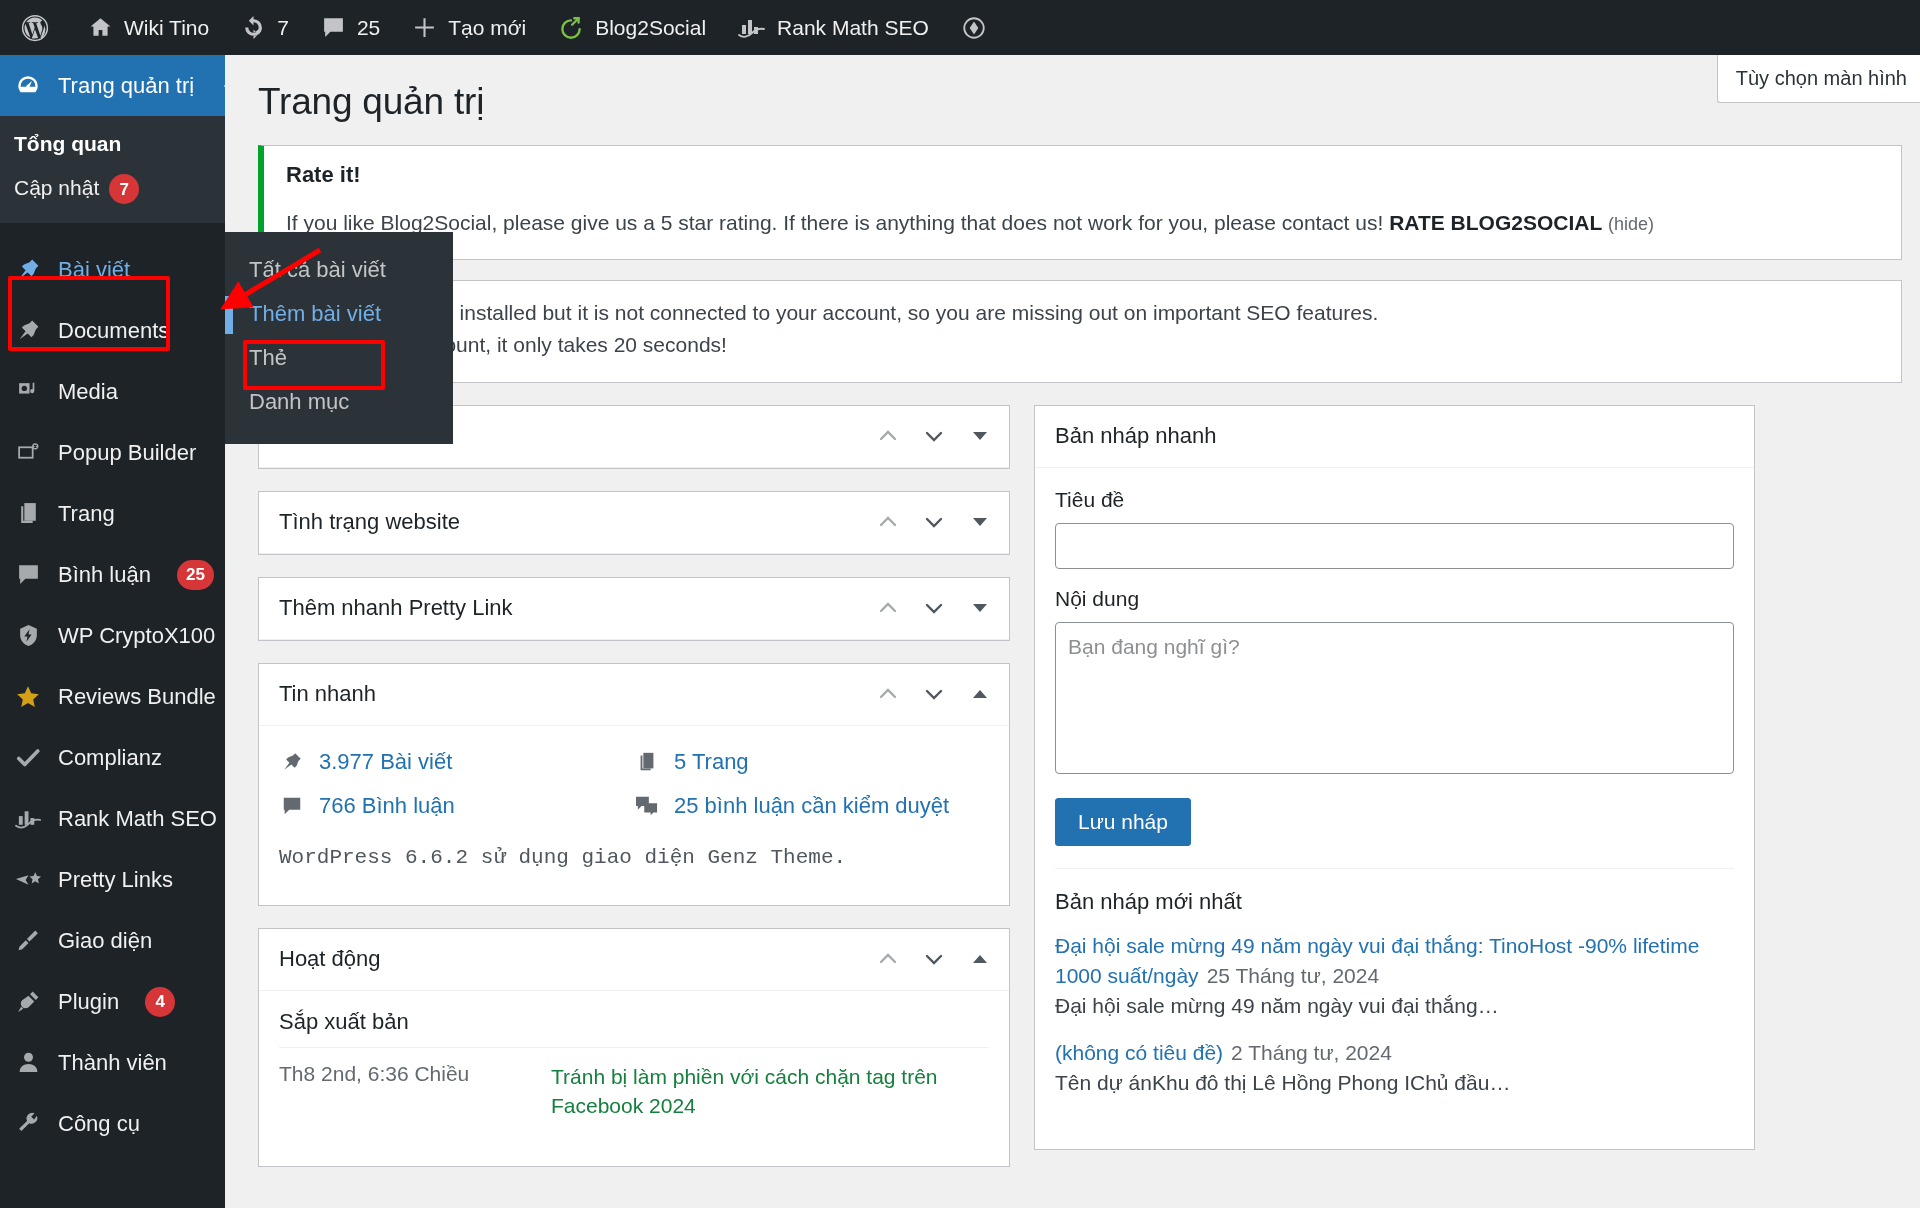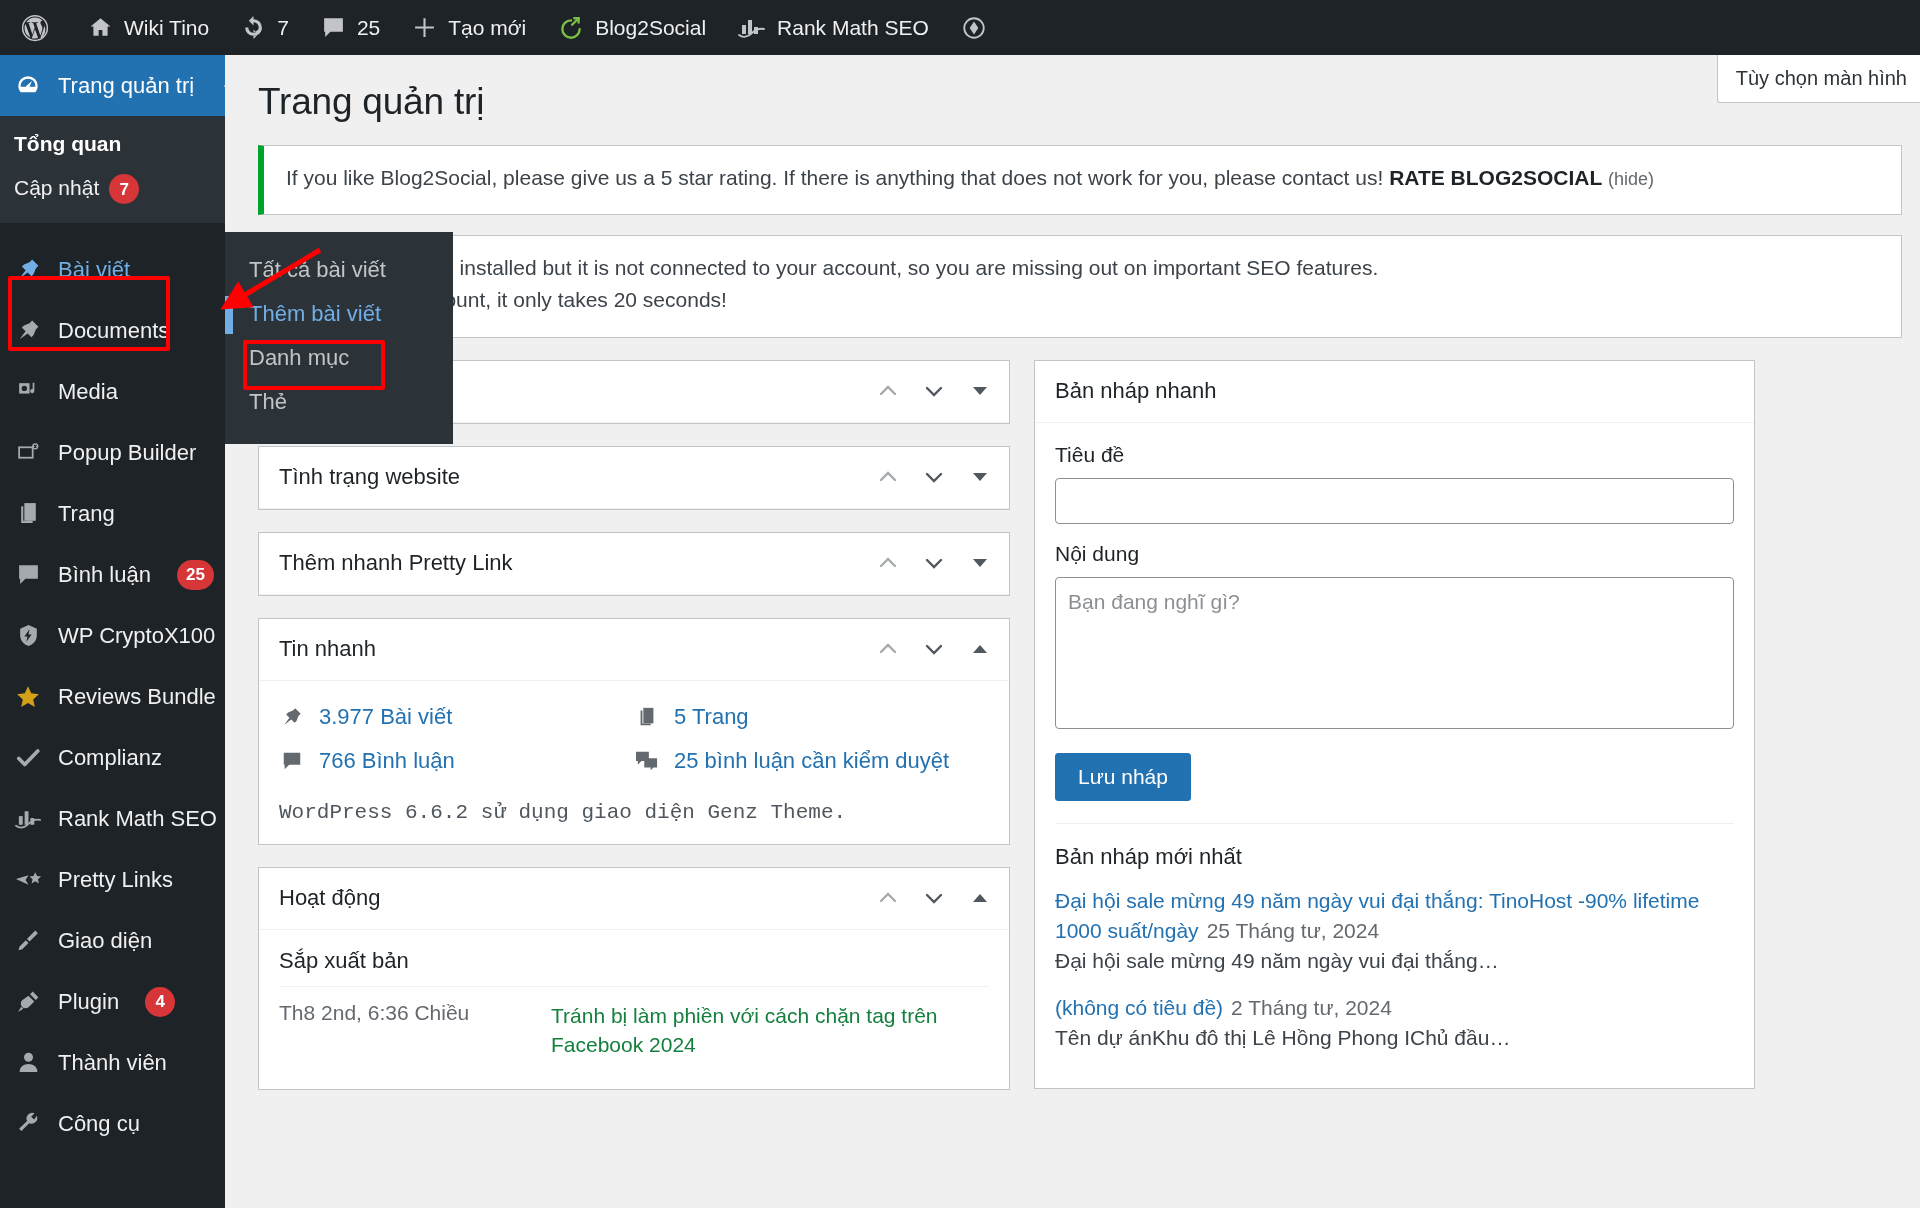--- a/index.html
+++ b/index.html
@@ -206,21 +206,21 @@
     height: 62px;
     padding: 0 16px 0 20px;
     border-bottom: 1px solid #f0f0f1;
   }
   .pb-title {
     font-size: 22px;
     color: #1d2327;
   }
   .pb-ctrls { display: flex; align-items: center; gap: 20px; color: #787c82; }
   .chev { width: 26px; height: 26px; display: inline-flex; align-items: center; justify-content: center; }
-  .pb-body { padding: 14px 20px 20px 20px; }
+  .pb-body { padding: 14px 20px 36px 20px; }
 
   .glance {
     display: flex; flex-wrap: wrap;
   }
   .glance-item {
     width: 50%;
     display: flex; align-items: center; gap: 14px;
     font-size: 22px; color: #2271b1;
     padding: 9px 0;
   }
@@ -546,20 +546,21 @@
     </div>
   </div>
 
   <div class="content">
 
     <div class="screen-options">Tùy chọn màn hình</div>
 
     <h1 class="page-title">Trang quản trị</h1>
 
     <div class="notice">
+      <div class="notice-title">Rate it!</div>
       <div class="notice-body">
         <span>If you like Blog2Social, please give us a 5 star rating. If there is anything that does not work for you, please contact us!</span>
         <span class="rate-link">RATE BLOG2SOCIAL</span>
         <span class="hide-link">(hide)</span>
       </div>
     </div>
 
     <div class="notice2">
       <div>Rank Math SEO is installed but it is not connected to your account, so you are missing out on important SEO features.</div>
       <div>Connect your account, it only takes 20 seconds!</div>
@@ -757,22 +758,22 @@
           </div>
         </div>
       </div>
 
     </div>
   </div>
 
   <div class="flyout">
     <a class="flyout-item">Tất cả bài viết</a>
     <a class="flyout-item active">Thêm bài viết</a>
+    <a class="flyout-item">Thẻ</a>
     <a class="flyout-item">Danh mục</a>
-    <a class="flyout-item">Thẻ</a>
   </div>
 
   <div class="hl-box" style="left:8px; top:276px; width:162px; height:75px;"></div>
 
   <div class="hl-box" style="left:243px; top:340px; width:142px; height:50px;"></div>
 
   <svg class="arrow-svg" width="1920" height="1208">
     <defs>
       <marker id="arrowhead" markerWidth="6" markerHeight="6" refX="4.2" refY="3" orient="auto">
         <polygon points="0 0, 6 3, 0 6" fill="#ff0000"></polygon>

